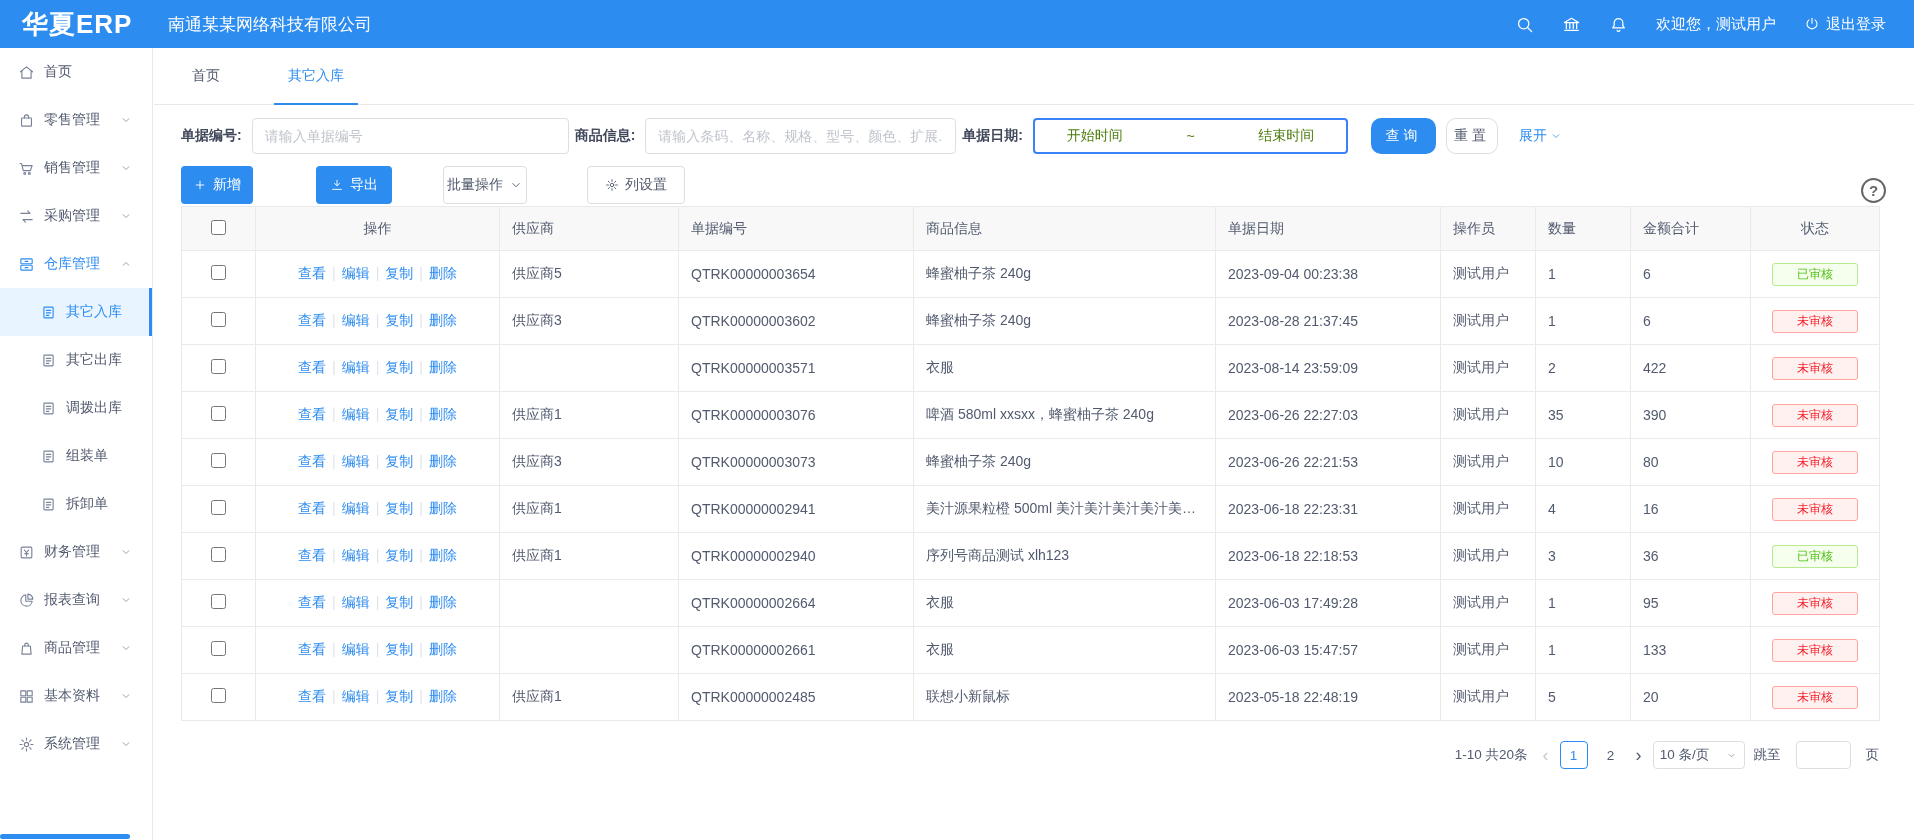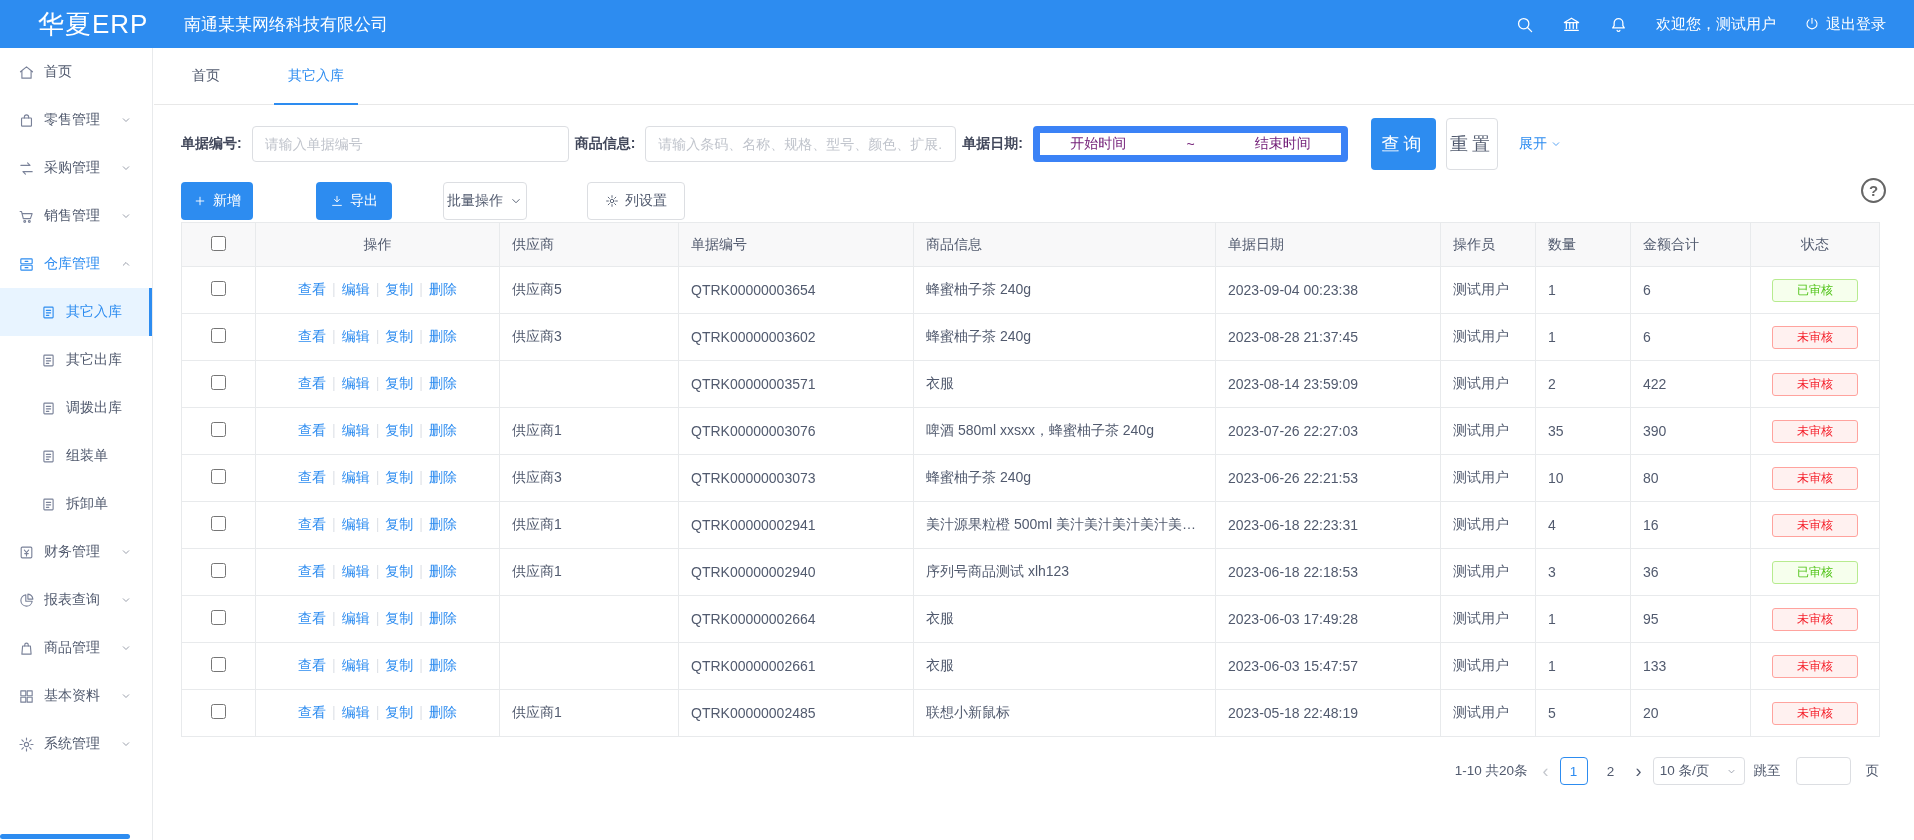--- a/index.html
+++ b/index.html
@@ -3,21 +3,21 @@
 <meta charset="utf-8">
 <style>
   * { margin:0; padding:0; box-sizing:border-box; }
   html,body { background:#fff; }
   body { font-family:"Liberation Sans","DejaVu Sans",sans-serif; color:#515a6e; }
   .page { position:relative; width:1914px; height:840px; overflow:hidden; background:#fff; }
 
   
   .topbar { position:absolute; left:0; top:0; width:100%; height:48px; background:#2d8cf0;
             display:flex; align-items:center; color:#fff; z-index:10; }
-  .logo { margin-left:38px; font-size:26px; font-weight:normal; letter-spacing:1px; width:118px; }
+  .logo { margin-left:22px; font-size:26px; font-weight:bold; letter-spacing:1px; width:118px; }
   .company { margin-left:28px; font-size:17px; }
   .top-right { margin-left:auto; margin-right:28px; display:flex; align-items:center; gap:28px; }
   .top-ic { display:flex; align-items:center; cursor:pointer; }
   .top-ic svg { width:19px; height:19px; }
   .welcome { font-size:15px; }
   .logout { display:flex; align-items:center; gap:6px; font-size:15px; cursor:pointer; }
   .logout svg { width:16px; height:16px; }
 
   
   .sidebar { position:absolute; left:0; top:48px; bottom:0; width:153px; background:#fff;
@@ -51,24 +51,24 @@
   
   .filter-row { margin-top:13px; display:flex; align-items:center; font-size:14px; }
   .fgroup { display:flex; align-items:center; }
   .fgroup + .fgroup { margin-left:6px; }
   .flabel { font-weight:bold; color:#42485b; margin-right:10px; white-space:nowrap; }
   .finput { height:36px; border:1px solid #dcdee2; border-radius:4px; padding:0 12px;
             font-size:14px; color:#515a6e; outline:none; font-family:inherit; }
   .finput::placeholder { color:#c0c4cc; }
   .w-doc { width:317px; }
   .w-prod { width:311px; }
-  .daterange { width:315px; height:36px; border:7px solid #3b82f6; border-radius:4px;
+  .daterange { width:315px; height:36px; border:2px solid #3b82f6; border-radius:4px;
                display:flex; align-items:center; justify-content:space-around;
-               color:#701a75; font-size:14px; cursor:text; }
-  .btn { height:52px; border:none; border-radius:4px; font-size:18px; cursor:pointer;
+               color:#4d7c0f; font-size:14px; cursor:text; }
+  .btn { height:36px; border:none; border-radius:10px; font-size:14px; cursor:pointer;
          display:inline-flex; align-items:center; justify-content:center; font-family:inherit; }
   .btn-primary { background:#2d8cf0; color:#fff; }
   .btn-plain { background:#fff; color:#515a6e; border:1px solid #dcdee2; }
   .btn-search { width:65px; margin-left:23px; letter-spacing:4px; }
   .btn-reset { width:52px; margin-left:10px; letter-spacing:4px; }
   .expand-link { margin-left:21px; color:#2d8cf0; display:flex; align-items:center; gap:3px;
                  cursor:pointer; font-size:14px; }
   .expand-link svg { width:12px; height:12px; }
 
   
@@ -180,40 +180,40 @@
         <span class="mchev">
           <svg viewBox="0 0 24 24" fill="none" stroke="currentColor" stroke-width="1.6" stroke-linecap="round" stroke-linejoin="round">
             <path d="M6.5 9.5 12 15l5.5-5.5"></path>
           </svg>
         </span>
       </div>
 
       <div class="mi">
         <span class="micon">
           <svg viewBox="0 0 24 24" fill="none" stroke="currentColor" stroke-width="1.6" stroke-linecap="round" stroke-linejoin="round">
-            <path d="M4 7.5h13l-3.5-3.5M20 16.5H7l3.5 3.5"></path>
-          </svg>
-        </span>
-        <span class="mlabel">采购管理</span>
-        <span class="mchev">
-          <svg viewBox="0 0 24 24" fill="none" stroke="currentColor" stroke-width="1.6" stroke-linecap="round" stroke-linejoin="round">
-            <path d="M6.5 9.5 12 15l5.5-5.5"></path>
-          </svg>
-        </span>
-      </div>
-
-      <div class="mi">
-        <span class="micon">
-          <svg viewBox="0 0 24 24" fill="none" stroke="currentColor" stroke-width="1.6" stroke-linecap="round" stroke-linejoin="round">
             <path d="M3 5h2l2.5 10h10L20 8H6"></path>
             <circle cx="9.5" cy="19" r="1.3"></circle>
             <circle cx="16" cy="19" r="1.3"></circle>
           </svg>
         </span>
         <span class="mlabel">销售管理</span>
+        <span class="mchev">
+          <svg viewBox="0 0 24 24" fill="none" stroke="currentColor" stroke-width="1.6" stroke-linecap="round" stroke-linejoin="round">
+            <path d="M6.5 9.5 12 15l5.5-5.5"></path>
+          </svg>
+        </span>
+      </div>
+
+      <div class="mi">
+        <span class="micon">
+          <svg viewBox="0 0 24 24" fill="none" stroke="currentColor" stroke-width="1.6" stroke-linecap="round" stroke-linejoin="round">
+            <path d="M4 7.5h13l-3.5-3.5M20 16.5H7l3.5 3.5"></path>
+          </svg>
+        </span>
+        <span class="mlabel">采购管理</span>
         <span class="mchev">
           <svg viewBox="0 0 24 24" fill="none" stroke="currentColor" stroke-width="1.6" stroke-linecap="round" stroke-linejoin="round">
             <path d="M6.5 9.5 12 15l5.5-5.5"></path>
           </svg>
         </span>
       </div>
 
       <div class="mi expanded">
         <span class="micon">
           <svg viewBox="0 0 24 24" fill="none" stroke="currentColor" stroke-width="1.6" stroke-linecap="round" stroke-linejoin="round">
@@ -549,21 +549,21 @@
             <tr>
               <td class="center">
                 <input type="checkbox" style="">
               </td>
               <td class="center oplinks">
                 <a>查看</a><span class="opsep">|</span><a>编辑</a><span class="opsep">|</span><a>复制</a><span class="opsep">|</span><a>删除</a>
               </td>
               <td>供应商1</td>
               <td>QTRK00000003076</td>
               <td>啤酒 580ml xxsxx，蜂蜜柚子茶 240g</td>
-              <td>2023-07-26 22:27:03</td>
+              <td>2023-06-26 22:27:03</td>
               <td>测试用户</td>
               <td>35</td>
               <td>390</td>
               <td class="center">
                 <span class="badge unapproved">未审核</span>
               </td>
             </tr>
 
             <tr>
               <td class="center">

